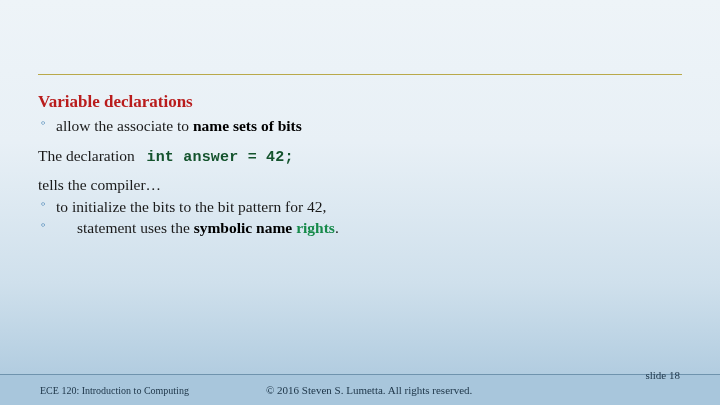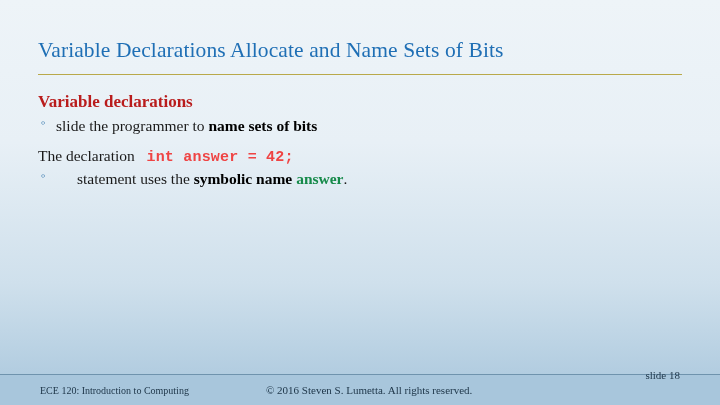--- a/index.html
+++ b/index.html
@@ -79,21 +79,21 @@
     margin: 10px 0 2px 0;
     line-height: 1.3;
   }
   .para.tight {
     margin-top: 8px;
   }
   .mono {
     font-family: "Liberation Mono", monospace;
     font-weight: bold;
     font-size: 15px;
-    color: #ef4444;
+    color: #14532d;
     letter-spacing: 0.2px;
   }
   .mono-green {
     font-family: "Liberation Mono", monospace;
     font-weight: bold;
     font-size: 14px;
     color: #168a4a;
   }
   .indent-cont {
     padding-left: 21px;
@@ -141,42 +141,45 @@
     font-size: 11px;
     color: #20384b;
     font-family: Liberation Serif, serif;
   }
 </style>
 </head>
 <body>
 
 <div class="slide">
 
-  <div class="title">Variable Declarations Allocate and Name Sets of Bits</div>
   <div class="title-rule"></div>
 
   <div class="body">
 
     <p class="lead">Variable declarations</p>
 
     <div class="bullet">
-      <span>slide the programmer to </span><span class="blue-b">name sets of bits</span>
+      <span>allow the associate to </span><span class="blue-b">name sets of bits</span>
     </div>
 
 
     <p class="para">
       <span>The declaration</span>&nbsp;&nbsp;&nbsp;<span class="mono">int answer = 42;</span>
     </p>
 
-
+    <p class="para tight">tells the compiler…</p>
 
 
     <div class="bullet">
+      <span>to initialize the bits to the bit pattern for 42,</span>
+    </div>
+
+    <div class="bullet">
       <div class="indent-cont">
-        <span>statement uses the </span><span class="blue-b">symbolic name </span><span class="green-b">answer</span><span>.</span>
+        <span>statement uses the </span><span class="blue-b">symbolic name </span><span class="green-b">rights</span><span>.</span>
       </div>
     </div>
 
   </div>
 
   <div class="footer-rule"></div>
   <div class="footer"></div>
   <div class="footer-left">ECE 120: Introduction to Computing</div>
   <div class="footer-center">© 2016 Steven S. Lumetta.  All rights reserved.</div>
   <div class="footer-right">slide 18</div>

